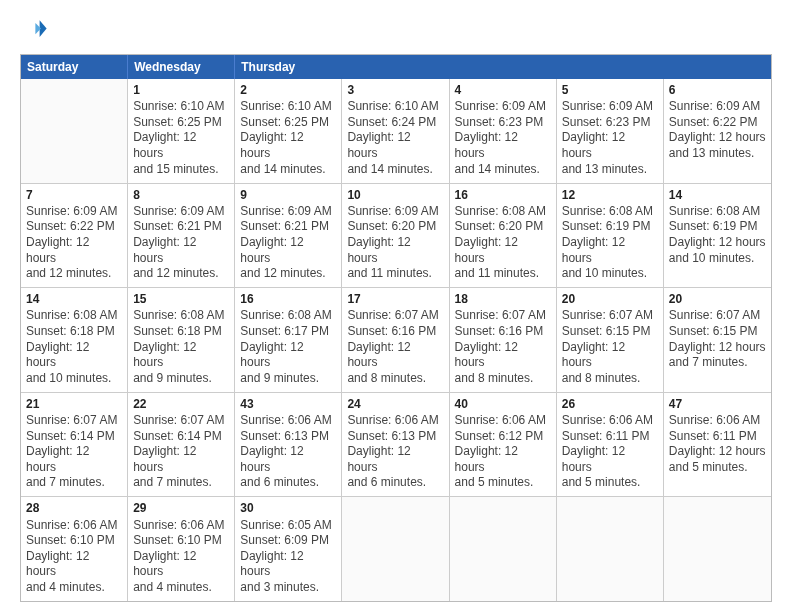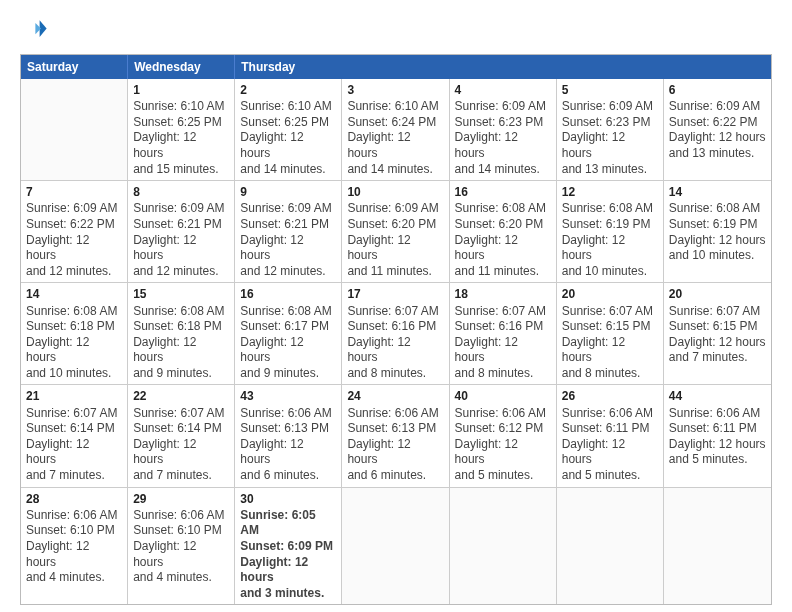--- a/index.html
+++ b/index.html
@@ -320,21 +320,21 @@
 and 5 minutes.</div>
           </div>
           <div class="cal-cell">
             <span class="day-num">26</span>
             <div class="cell-info" style="white-space: pre-line;">Sunrise: 6:06 AM
 Sunset: 6:11 PM
 Daylight: 12 hours
 and 5 minutes.</div>
           </div>
           <div class="cal-cell">
-            <span class="day-num">44</span>
+            <span class="day-num">47</span>
             <div class="cell-info" style="white-space: pre-line;">Sunrise: 6:06 AM
 Sunset: 6:11 PM
 Daylight: 12 hours
 and 5 minutes.</div>
           </div>
         </div>
         <div class="cal-row">
           <div class="cal-cell">
             <span class="day-num">28</span>
             <div class="cell-info" style="white-space: pre-line;">Sunrise: 6:06 AM
@@ -344,21 +344,21 @@
           </div>
           <div class="cal-cell">
             <span class="day-num">29</span>
             <div class="cell-info" style="white-space: pre-line;">Sunrise: 6:06 AM
 Sunset: 6:10 PM
 Daylight: 12 hours
 and 4 minutes.</div>
           </div>
           <div class="cal-cell">
             <span class="day-num">30</span>
-            <div class="cell-info" style="white-space: pre-line; font-weight: bold;">Sunrise: 6:05 AM
+            <div class="cell-info" style="white-space: pre-line;">Sunrise: 6:05 AM
 Sunset: 6:09 PM
 Daylight: 12 hours
 and 3 minutes.</div>
           </div>
           <div class="cal-cell empty"></div>
           <div class="cal-cell empty"></div>
           <div class="cal-cell empty"></div>
           <div class="cal-cell empty"></div>
         </div>
       </div>

